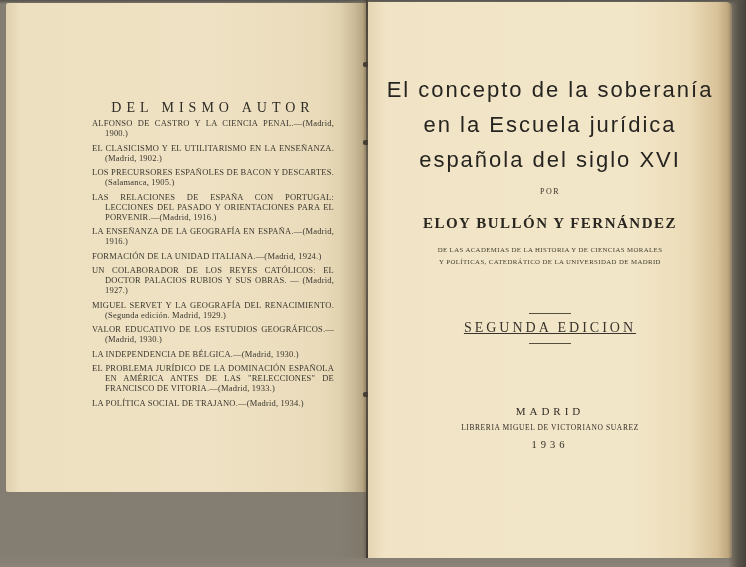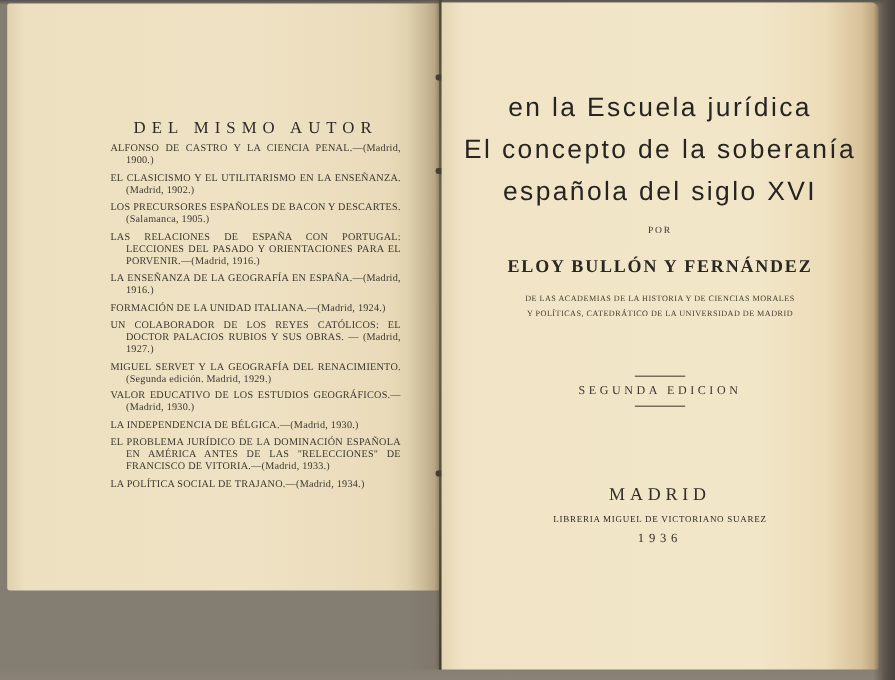--- a/index.html
+++ b/index.html
@@ -87,28 +87,29 @@
     color:#45402f;
   }
   .edition-block{
     position:absolute;left:0;top:311px;width:100%;
   }
   .edition-rule{
     width:42px;height:1px;margin:0 auto;
     background:#575040;
   }
   .edition-label{
-    font-size:10px;letter-spacing:3px;color:#3a352c;
+    font-size:14px;letter-spacing:3px;color:#3a352c;
     margin:6px 0 7px 0;
+    text-decoration:underline;
   }
   .imprint{
     position:absolute;left:0;top:403px;width:100%;
     color:#322d26;
   }
-  .imprint-city{font-size:15px;letter-spacing:4px;}
+  .imprint-city{font-size:11px;letter-spacing:4px;}
   .imprint-publisher{font-size:7.5px;letter-spacing:0.6px;margin-top:6px;}
   .imprint-address{font-size:7.5px;letter-spacing:2.5px;margin-top:5px;}
   .imprint-year{font-size:10.5px;letter-spacing:4px;margin-top:7px;}
 </style>
 </head>
 <body>
 
 <div class="scan">
 
   <div class="page-left">
@@ -133,22 +134,22 @@
 
   <div class="gutter"></div>
   <div class="gutter-line"></div>
   <div class="stitch" style="top:62px"></div>
   <div class="stitch" style="top:140px"></div>
   <div class="stitch" style="top:392px"></div>
 
   <div class="page-right">
     <div class="right-content">
       <div class="book-title">
+        <div>El concepto de la soberanía</div>
         <div>en la Escuela jurídica</div>
-        <div>El concepto de la soberanía</div>
         <div>española del siglo XVI</div>
       </div>
       <div class="byline">POR</div>
       <div class="author">ELOY BULLÓN Y FERNÁNDEZ</div>
       <div class="credentials">
         <div>DE LAS ACADEMIAS DE LA HISTORIA Y DE CIENCIAS MORALES</div>
         <div>Y POLÍTICAS, CATEDRÁTICO DE LA UNIVERSIDAD DE MADRID</div>
       </div>
       <div class="edition-block">
         <div class="edition-rule"></div>

